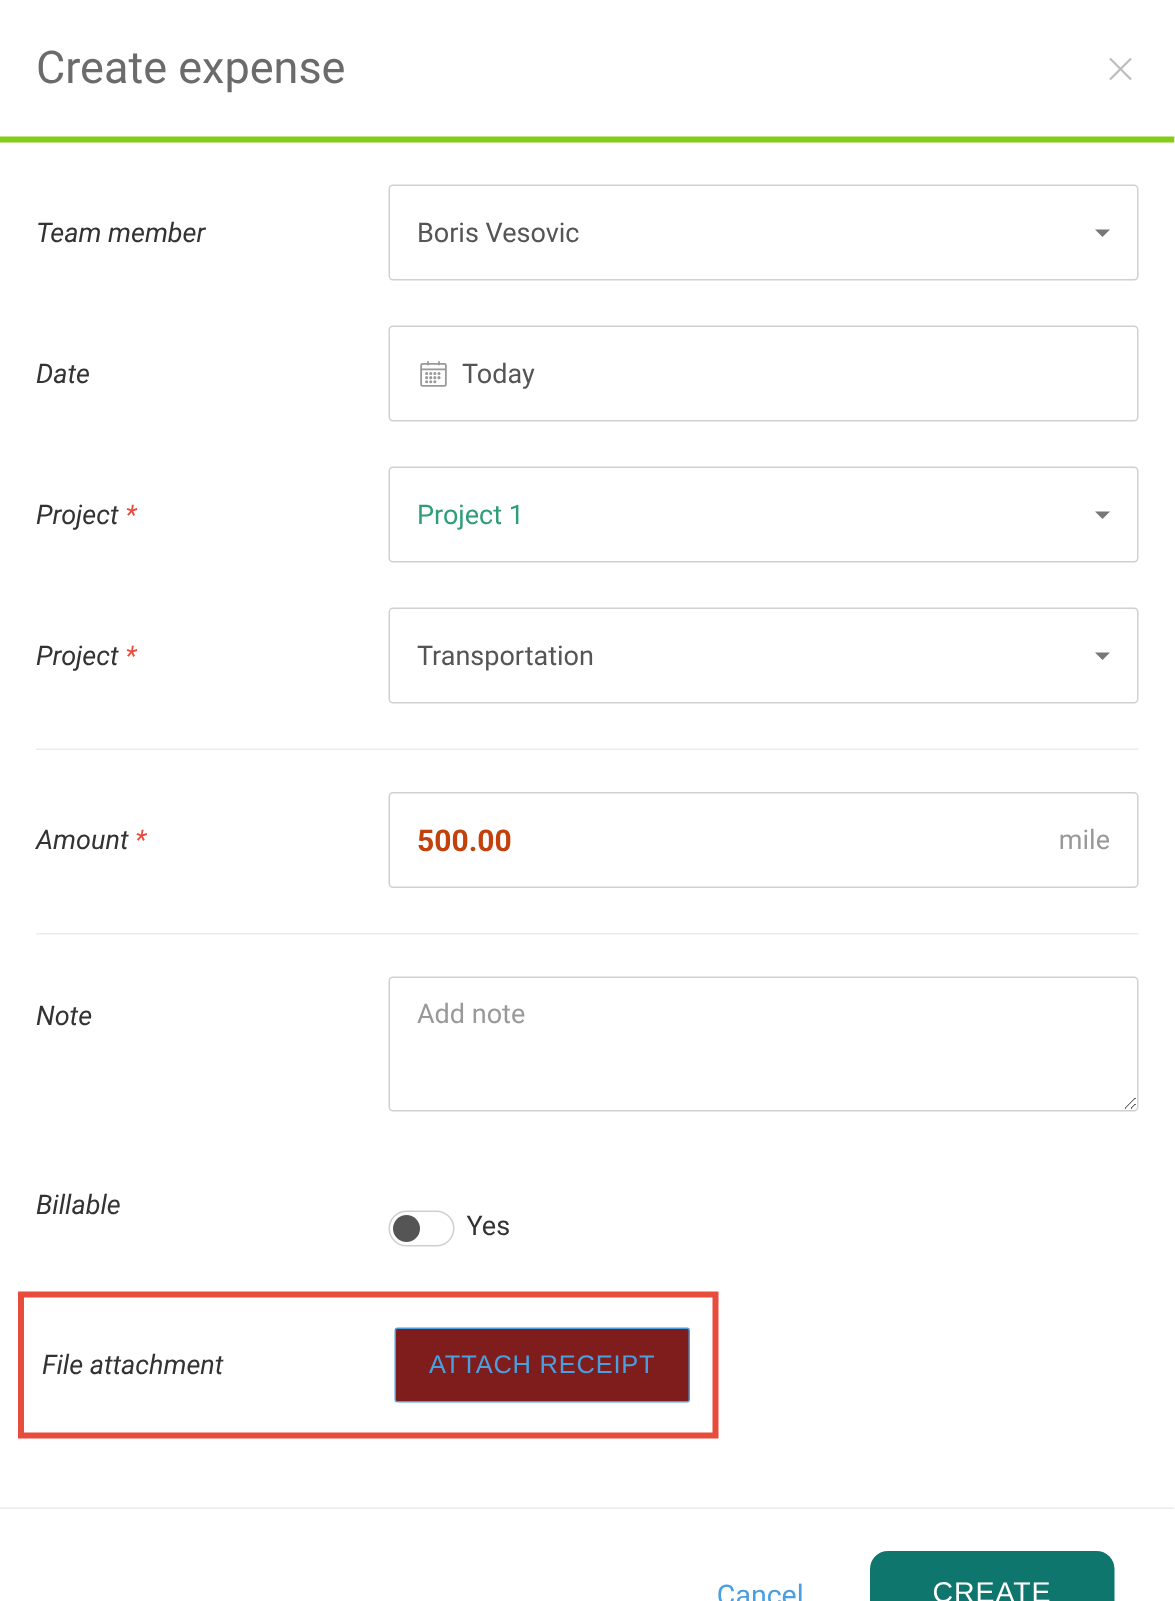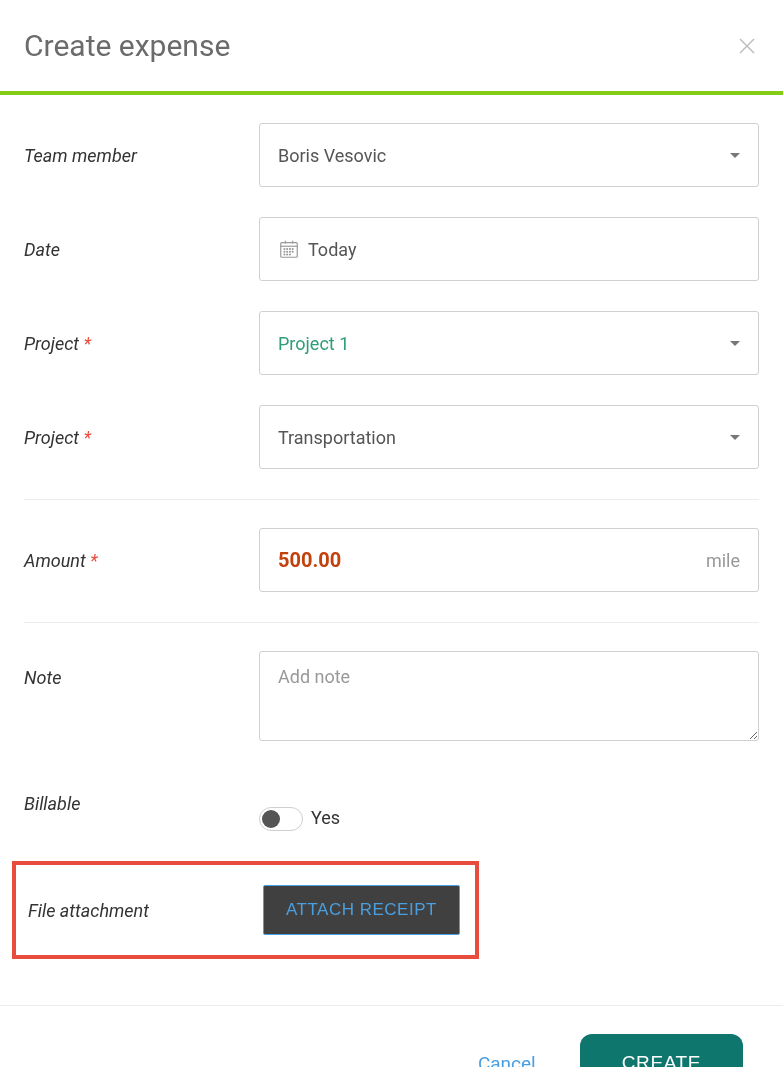--- a/index.html
+++ b/index.html
@@ -156,21 +156,21 @@
       display: flex;
       align-items: center;
     }
     .highlight-box .label {
       width: 243px;
       padding-left: 8px;
     }
     .attach-btn {
       border: 1px solid #4a9fe0;
       color: #4a9fe0;
-      background: #404040;
+      background: #7f1d1d;
       padding: 14px 22px;
       font-size: 17px;
       letter-spacing: 0.5px;
       cursor: pointer;
       border-radius: 2px;
     }
     .footer {
       border-top: 1px solid #ececec;
       margin-top: 36px;
       padding: 28px 40px;

